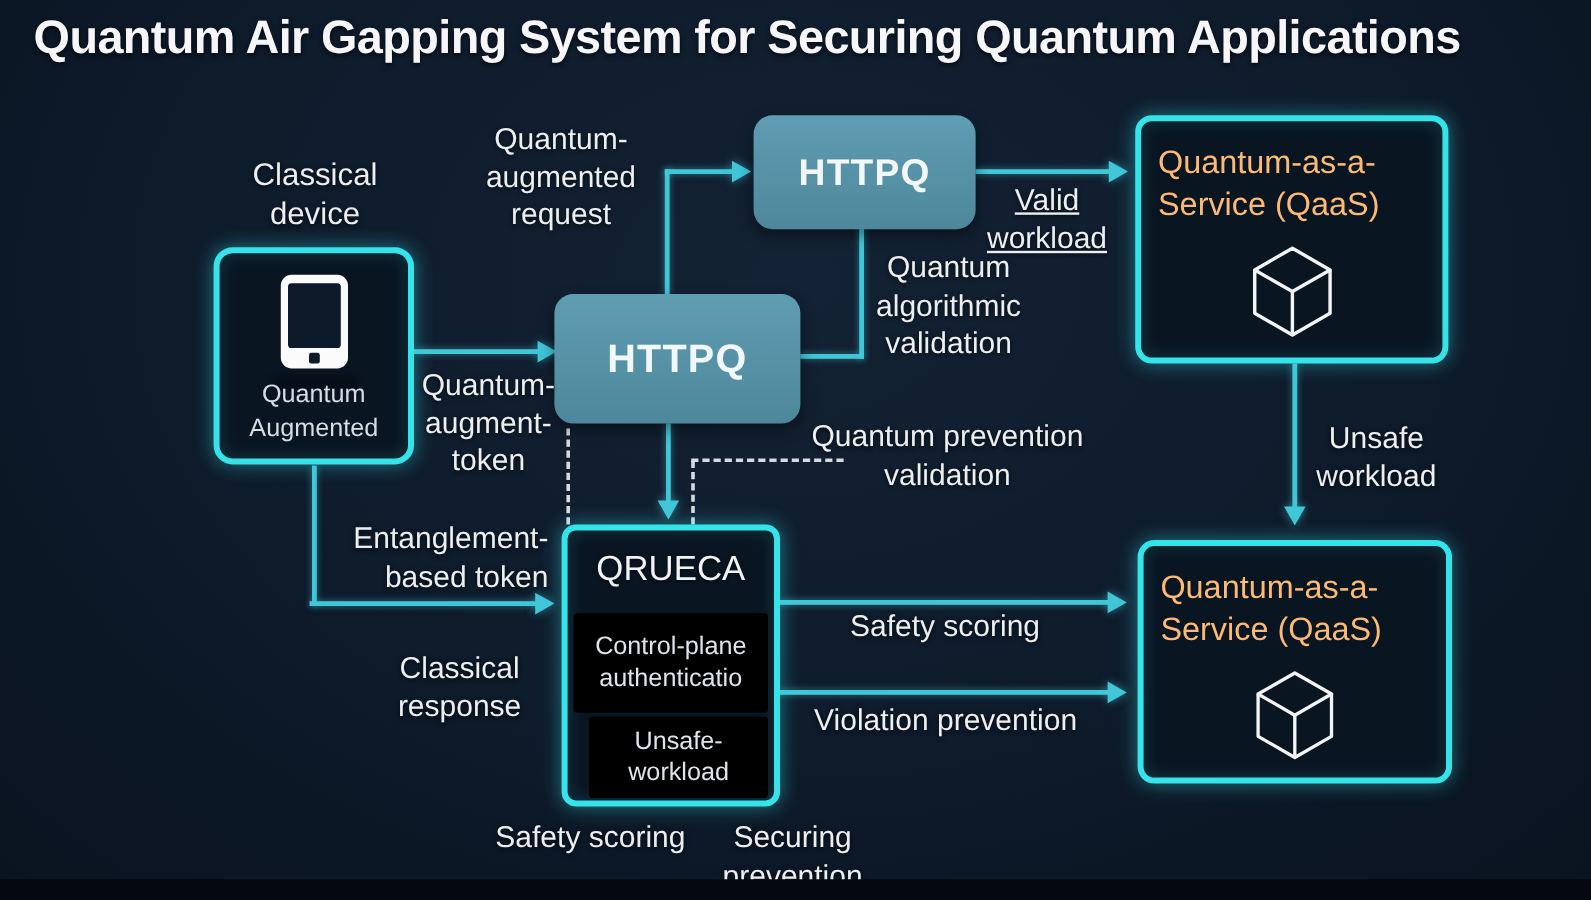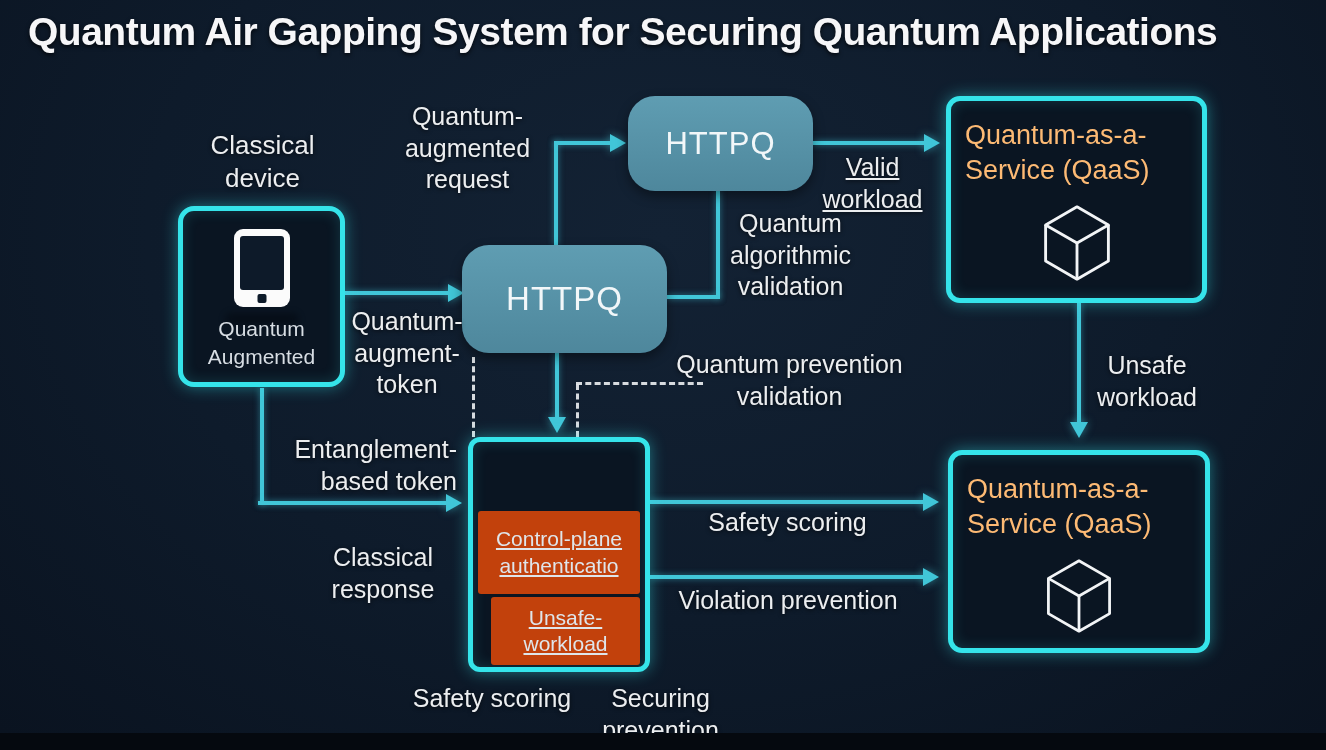--- a/index.html
+++ b/index.html
@@ -21,44 +21,44 @@
     white-space:pre-line;text-align:center;
     text-shadow:0 1px 4px rgba(0,0,0,.7);
   }
   .neonbox{
     position:absolute;border:5px solid #35e4ea;border-radius:16px;
     background:#0a1522;
     box-shadow:0 0 16px rgba(53,228,234,.45), inset 0 0 14px rgba(53,228,234,.18);
     box-sizing:border-box;
   }
   .httpq{
-    position:absolute;border-radius:27px;
+    position:absolute;border-radius:16px;
     background:linear-gradient(180deg,#5f9db2 0%,#4e879c 100%);
     color:#f2f7f9;display:flex;align-items:center;justify-content:center;
-    font-weight:400;box-shadow:0 5px 12px rgba(0,0,0,.4);
+    font-weight:700;box-shadow:0 5px 12px rgba(0,0,0,.4);
     letter-spacing:1px;box-sizing:border-box;
   }
   .hline,.vline{position:absolute;background:#41c6d8;box-shadow:0 0 6px rgba(65,198,216,.55);}
   .hline{height:4px;} .vline{width:4px;}
   .tri-r{position:absolute;width:0;height:0;border-top:9px solid transparent;border-bottom:9px solid transparent;border-left:16px solid #41c6d8;filter:drop-shadow(0 0 4px rgba(65,198,216,.6));}
   .tri-d{position:absolute;width:0;height:0;border-left:9px solid transparent;border-right:9px solid transparent;border-top:16px solid #41c6d8;filter:drop-shadow(0 0 4px rgba(65,198,216,.6));}
   .dash-v{position:absolute;width:0;border-left:3px dashed #e2e6e9;opacity:.95;}
   .dash-h{position:absolute;height:0;border-top:3px dashed #e2e6e9;opacity:.95;}
 
   .qaas-label{padding:17px 10px 0 14px;font-size:27px;line-height:1.3;white-space:pre-line;color:#fdba74;}
   .cube{display:block;margin:16px auto 0;}
 
   .phone{position:absolute;left:50%;top:18px;transform:translateX(-50%);width:56px;height:78px;background:#fbfbfb;border-radius:9px;}
   .phone .screen{position:absolute;left:6px;right:6px;top:7px;bottom:17px;background:#0d1a29;border-radius:3px;}
   .phone .btn{position:absolute;left:50%;bottom:4px;transform:translateX(-50%);width:9px;height:9px;background:#0d1a29;border-radius:2px;}
   .smudge{position:absolute;left:50%;top:102px;transform:translateX(-50%);width:74px;height:12px;background:#050c15;border-radius:6px;filter:blur(3px);opacity:.75;}
   .dev-label{position:absolute;left:0;right:0;bottom:12px;text-align:center;font-size:21px;line-height:1.3;color:#d7dde3;white-space:pre-line;}
 
   .qr-title{position:absolute;top:16px;left:0;right:0;text-align:center;font-size:29px;color:#f0f2f4;text-shadow:0 1px 3px rgba(0,0,0,.6);}
-  .qr-sec{position:absolute;left:5px;right:5px;background:#c2410c;border-radius:3px;display:flex;align-items:center;justify-content:center;text-align:center;font-size:21px;line-height:1.25;color:#dfe5ea;white-space:pre-line;text-decoration:underline;}
+  .qr-sec{position:absolute;left:5px;right:5px;background:#000000;border-radius:3px;display:flex;align-items:center;justify-content:center;text-align:center;font-size:21px;line-height:1.25;color:#dfe5ea;white-space:pre-line;}
 </style>
 </head>
 <body>
 
 <div id="stage">
 
   <div class="title">Quantum Air Gapping System for Securing Quantum Applications</div>
 
   <div class="dash-v" style="left:472px;top:357px;height:80px;"></div>
   <div class="dash-h" style="left:576px;top:382px;width:127px;"></div>
@@ -129,20 +129,21 @@
     <svg class="cube" width="68" height="76" viewBox="0 0 72 82">
       <g fill="none" stroke="#f2f4f6" stroke-width="3" stroke-linejoin="round">
         <polygon points="36,3 69,22 36,41 3,22"></polygon>
         <polyline points="3,22 3,60 36,79 69,60 69,22"></polyline>
         <line x1="36" y1="41" x2="36" y2="79"></line>
       </g>
     </svg>
   </div>
 
   <div class="neonbox" style="left:468px;top:437px;width:182px;height:235px;border-radius:12px;">
+    <div class="qr-title">QRUECA</div>
     <div class="qr-sec" style="top:69px;height:83px;">
       <span>Control-plane
 authenticatio</span>
     </div>
     <div class="qr-sec" style="top:155px;height:68px;margin-left:13px;">
       <span>Unsafe-
 workload</span>
     </div>
   </div>
 

